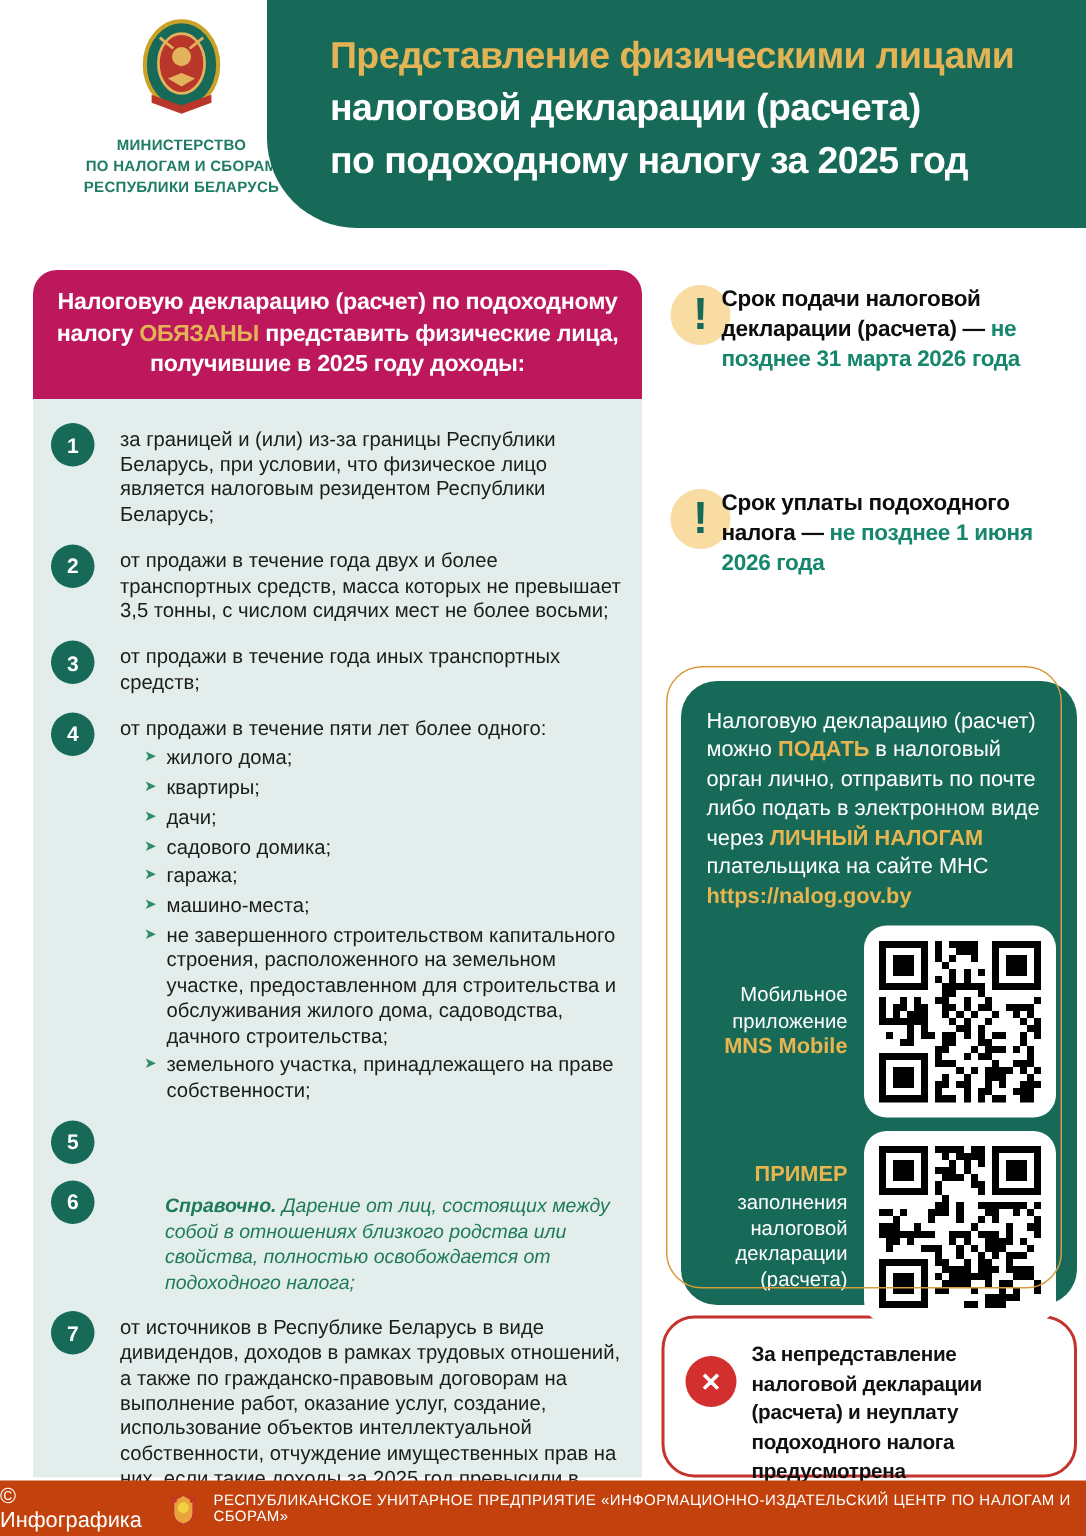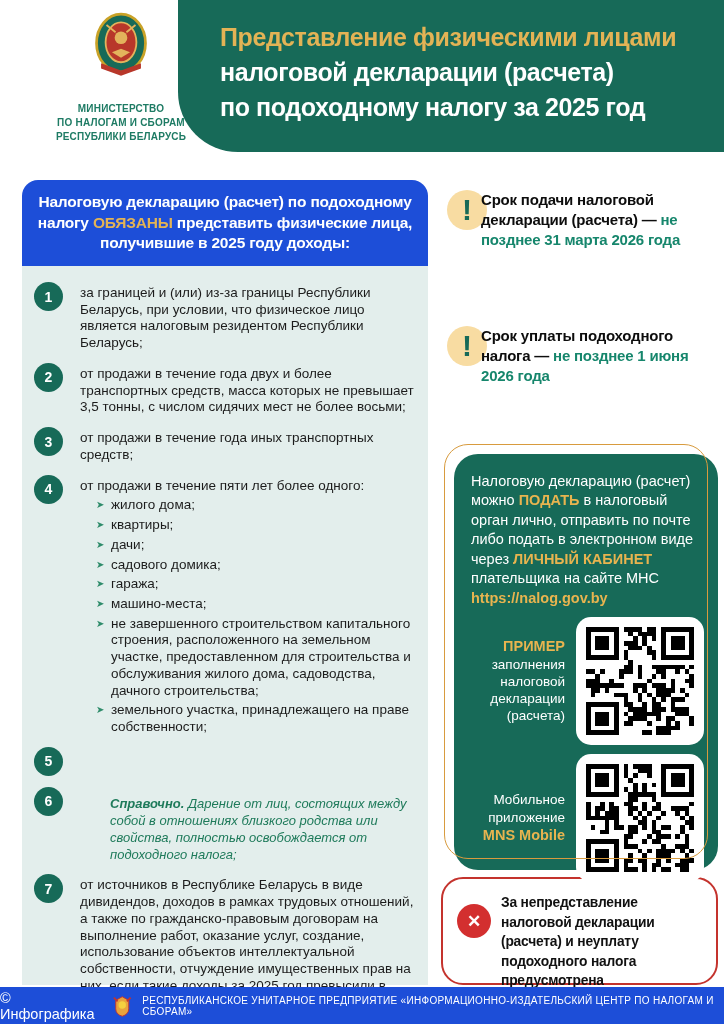--- a/index.html
+++ b/index.html
@@ -7,26 +7,26 @@
         font-family:"Liberation Sans", sans-serif;}
 
   
   .header-band{position:absolute;left:178px;top:0;width:546px;height:152px;
                background:#176A58;border-bottom-left-radius:60px;box-sizing:border-box;
                padding:20px 20px 0 42px;}
   .header-title{font-weight:bold;font-size:25px;line-height:35px;color:#ffffff;
                 letter-spacing:-0.4px;font-stretch:condensed;}
   .header-title .t-gold{color:#E3B355;}
   .ministry-logo{position:absolute;left:52px;top:12px;width:138px;text-align:center;}
-  .ministry-name{margin-top:20px;font-size:10px;font-weight:bold;color:#1E7B64;
+  .ministry-name{margin-top:8px;font-size:10px;font-weight:bold;color:#1E7B64;
                  line-height:1.4;letter-spacing:0.2px;}
 
   
   .intro-box{position:absolute;left:22px;top:180px;width:406px;height:86px;
-             background:#1d4ed8;border-radius:16px 16px 0 0;box-sizing:border-box;
+             background:#be185d;border-radius:16px 16px 0 0;box-sizing:border-box;
              display:flex;align-items:center;justify-content:flex-end;padding:16px 14px;}
   .intro-text{color:#ffffff;font-weight:bold;font-size:15.5px;line-height:1.35;
               text-align:center;letter-spacing:-0.2px;}
   .intro-text .t-gold{color:#E3B355;}
   .left-panel{position:absolute;left:22px;top:266px;width:406px;height:719px;
               background:#E3EEEC;box-sizing:border-box;padding:15px 12px 6px 12px;}
   .item{display:flex;margin-bottom:10px;}
   .num{flex:0 0 29px;width:29px;height:29px;border-radius:50%;background:#176A58;
        color:#ffffff;font-weight:bold;font-size:14px;display:flex;align-items:center;
        justify-content:center;margin-right:17px;margin-top:1px;}
@@ -70,21 +70,21 @@
   .warning{position:absolute;left:441px;top:877px;width:277px;height:108px;
            background:#ffffff;border:2px solid #C4332D;border-radius:22px;
            box-sizing:border-box;padding:14px 8px 8px 58px;}
   .x-circle{position:absolute;left:14px;top:25px;width:34px;height:34px;border-radius:50%;
             background:#D32F2F;color:#ffffff;font-weight:bold;font-size:17px;
             display:flex;align-items:center;justify-content:center;}
   .warning-text{font-size:13.8px;font-weight:bold;line-height:1.42;color:#111111;
                 letter-spacing:-0.2px;font-stretch:condensed;}
 
   
-  .footer{position:absolute;left:0;bottom:0;width:724px;height:37px;background:#1d4ed8;
+  .footer{position:absolute;left:0;bottom:0;width:724px;height:37px;background:#c2410c;
           display:flex;align-items:center;justify-content:center;gap:10px;}
   .footer-copy{color:#ffffff;font-size:14.5px;}
   .footer-org{color:#ffffff;font-size:10px;letter-spacing:0.3px;}
 </style>
 </head>
 <body>
 
 <div class="page">
 
   <div class="ministry-logo">
@@ -203,21 +203,199 @@
   <div class="deadline d2">
     <div class="bang">!</div>
     <div class="deadline-text">
       <span>Срок уплаты подоходного налога — </span><span class="t-green">не позднее 1 июня 2026 года</span>
     </div>
   </div>
 
   <div class="info-outline"></div>
   <div class="info-box">
     <div class="info-p">
-      <span>Налоговую декларацию (расчет) можно </span><span class="t-gold">ПОДАТЬ</span><span> в налоговый орган лично, отправить по почте либо подать в электронном виде через </span><span class="t-gold">ЛИЧНЫЙ КАБИНЕТ</span><span> плательщика на сайте МНС </span><span class="t-gold">https://nalog.gov.by</span>
+      <span>Налоговую декларацию (расчет) можно </span><span class="t-gold">ПОДАТЬ</span><span> в налоговый орган лично, отправить по почте либо подать в электронном виде через </span><span class="t-gold">ЛИЧНЫЙ НАЛОГАМ</span><span> плательщика на сайте МНС </span><span class="t-gold">https://nalog.gov.by</span>
+    </div>
+
+    <div class="qr-row">
+      <div class="qr-label">
+        <span>Мобильное приложение</span>
+        <span class="t-gold">MNS Mobile</span>
+      </div>
+      <div class="qr-box">
+        <svg viewBox="0 0 23 23" class="qr">
+            <rect x="8" y="0" width="1" height="1"></rect>
+            <rect x="10" y="0" width="1" height="1"></rect>
+            <rect x="11" y="0" width="1" height="1"></rect>
+            <rect x="12" y="0" width="1" height="1"></rect>
+            <rect x="13" y="0" width="1" height="1"></rect>
+            <rect x="8" y="1" width="1" height="1"></rect>
+            <rect x="11" y="1" width="1" height="1"></rect>
+            <rect x="12" y="1" width="1" height="1"></rect>
+            <rect x="13" y="1" width="1" height="1"></rect>
+            <rect x="8" y="2" width="1" height="1"></rect>
+            <rect x="10" y="2" width="1" height="1"></rect>
+            <rect x="13" y="2" width="1" height="1"></rect>
+            <rect x="9" y="3" width="1" height="1"></rect>
+            <rect x="10" y="4" width="1" height="1"></rect>
+            <rect x="12" y="4" width="1" height="1"></rect>
+            <rect x="14" y="4" width="1" height="1"></rect>
+            <rect x="8" y="5" width="1" height="1"></rect>
+            <rect x="10" y="5" width="1" height="1"></rect>
+            <rect x="12" y="5" width="1" height="1"></rect>
+            <rect x="9" y="6" width="1" height="1"></rect>
+            <rect x="10" y="6" width="1" height="1"></rect>
+            <rect x="11" y="6" width="1" height="1"></rect>
+            <rect x="12" y="6" width="1" height="1"></rect>
+            <rect x="13" y="6" width="1" height="1"></rect>
+            <rect x="14" y="6" width="1" height="1"></rect>
+            <rect x="9" y="7" width="1" height="1"></rect>
+            <rect x="10" y="7" width="1" height="1"></rect>
+            <rect x="14" y="7" width="1" height="1"></rect>
+            <rect x="0" y="8" width="1" height="1"></rect>
+            <rect x="3" y="8" width="1" height="1"></rect>
+            <rect x="5" y="8" width="1" height="1"></rect>
+            <rect x="8" y="8" width="1" height="1"></rect>
+            <rect x="9" y="8" width="1" height="1"></rect>
+            <rect x="12" y="8" width="1" height="1"></rect>
+            <rect x="15" y="8" width="1" height="1"></rect>
+            <rect x="22" y="8" width="1" height="1"></rect>
+            <rect x="0" y="9" width="1" height="1"></rect>
+            <rect x="2" y="9" width="1" height="1"></rect>
+            <rect x="3" y="9" width="1" height="1"></rect>
+            <rect x="5" y="9" width="1" height="1"></rect>
+            <rect x="6" y="9" width="1" height="1"></rect>
+            <rect x="9" y="9" width="1" height="1"></rect>
+            <rect x="10" y="9" width="1" height="1"></rect>
+            <rect x="12" y="9" width="1" height="1"></rect>
+            <rect x="14" y="9" width="1" height="1"></rect>
+            <rect x="15" y="9" width="1" height="1"></rect>
+            <rect x="18" y="9" width="1" height="1"></rect>
+            <rect x="19" y="9" width="1" height="1"></rect>
+            <rect x="20" y="9" width="1" height="1"></rect>
+            <rect x="21" y="9" width="1" height="1"></rect>
+            <rect x="0" y="10" width="1" height="1"></rect>
+            <rect x="2" y="10" width="1" height="1"></rect>
+            <rect x="4" y="10" width="1" height="1"></rect>
+            <rect x="5" y="10" width="1" height="1"></rect>
+            <rect x="6" y="10" width="1" height="1"></rect>
+            <rect x="9" y="10" width="1" height="1"></rect>
+            <rect x="11" y="10" width="1" height="1"></rect>
+            <rect x="13" y="10" width="1" height="1"></rect>
+            <rect x="16" y="10" width="1" height="1"></rect>
+            <rect x="19" y="10" width="1" height="1"></rect>
+            <rect x="21" y="10" width="1" height="1"></rect>
+            <rect x="0" y="11" width="1" height="1"></rect>
+            <rect x="1" y="11" width="1" height="1"></rect>
+            <rect x="2" y="11" width="1" height="1"></rect>
+            <rect x="3" y="11" width="1" height="1"></rect>
+            <rect x="4" y="11" width="1" height="1"></rect>
+            <rect x="5" y="11" width="1" height="1"></rect>
+            <rect x="6" y="11" width="1" height="1"></rect>
+            <rect x="10" y="11" width="1" height="1"></rect>
+            <rect x="12" y="11" width="1" height="1"></rect>
+            <rect x="15" y="11" width="1" height="1"></rect>
+            <rect x="20" y="11" width="1" height="1"></rect>
+            <rect x="22" y="11" width="1" height="1"></rect>
+            <rect x="4" y="12" width="1" height="1"></rect>
+            <rect x="6" y="12" width="1" height="1"></rect>
+            <rect x="11" y="12" width="1" height="1"></rect>
+            <rect x="12" y="12" width="1" height="1"></rect>
+            <rect x="14" y="12" width="1" height="1"></rect>
+            <rect x="21" y="12" width="1" height="1"></rect>
+            <rect x="22" y="12" width="1" height="1"></rect>
+            <rect x="1" y="13" width="1" height="1"></rect>
+            <rect x="4" y="13" width="1" height="1"></rect>
+            <rect x="6" y="13" width="1" height="1"></rect>
+            <rect x="7" y="13" width="1" height="1"></rect>
+            <rect x="9" y="13" width="1" height="1"></rect>
+            <rect x="10" y="13" width="1" height="1"></rect>
+            <rect x="12" y="13" width="1" height="1"></rect>
+            <rect x="14" y="13" width="1" height="1"></rect>
+            <rect x="16" y="13" width="1" height="1"></rect>
+            <rect x="17" y="13" width="1" height="1"></rect>
+            <rect x="20" y="13" width="1" height="1"></rect>
+            <rect x="22" y="13" width="1" height="1"></rect>
+            <rect x="3" y="14" width="1" height="1"></rect>
+            <rect x="4" y="14" width="1" height="1"></rect>
+            <rect x="9" y="14" width="1" height="1"></rect>
+            <rect x="10" y="14" width="1" height="1"></rect>
+            <rect x="14" y="14" width="1" height="1"></rect>
+            <rect x="15" y="14" width="1" height="1"></rect>
+            <rect x="20" y="14" width="1" height="1"></rect>
+            <rect x="8" y="15" width="1" height="1"></rect>
+            <rect x="9" y="15" width="1" height="1"></rect>
+            <rect x="13" y="15" width="1" height="1"></rect>
+            <rect x="15" y="15" width="1" height="1"></rect>
+            <rect x="16" y="15" width="1" height="1"></rect>
+            <rect x="17" y="15" width="1" height="1"></rect>
+            <rect x="19" y="15" width="1" height="1"></rect>
+            <rect x="21" y="15" width="1" height="1"></rect>
+            <rect x="8" y="16" width="1" height="1"></rect>
+            <rect x="12" y="16" width="1" height="1"></rect>
+            <rect x="14" y="16" width="1" height="1"></rect>
+            <rect x="15" y="16" width="1" height="1"></rect>
+            <rect x="21" y="16" width="1" height="1"></rect>
+            <rect x="8" y="17" width="1" height="1"></rect>
+            <rect x="9" y="17" width="1" height="1"></rect>
+            <rect x="10" y="17" width="1" height="1"></rect>
+            <rect x="16" y="17" width="1" height="1"></rect>
+            <rect x="19" y="17" width="1" height="1"></rect>
+            <rect x="20" y="17" width="1" height="1"></rect>
+            <rect x="21" y="17" width="1" height="1"></rect>
+            <rect x="11" y="18" width="1" height="1"></rect>
+            <rect x="13" y="18" width="1" height="1"></rect>
+            <rect x="15" y="18" width="1" height="1"></rect>
+            <rect x="16" y="18" width="1" height="1"></rect>
+            <rect x="17" y="18" width="1" height="1"></rect>
+            <rect x="18" y="18" width="1" height="1"></rect>
+            <rect x="20" y="18" width="1" height="1"></rect>
+            <rect x="22" y="18" width="1" height="1"></rect>
+            <rect x="9" y="19" width="1" height="1"></rect>
+            <rect x="12" y="19" width="1" height="1"></rect>
+            <rect x="15" y="19" width="1" height="1"></rect>
+            <rect x="16" y="19" width="1" height="1"></rect>
+            <rect x="17" y="19" width="1" height="1"></rect>
+            <rect x="21" y="19" width="1" height="1"></rect>
+            <rect x="8" y="20" width="1" height="1"></rect>
+            <rect x="9" y="20" width="1" height="1"></rect>
+            <rect x="11" y="20" width="1" height="1"></rect>
+            <rect x="12" y="20" width="1" height="1"></rect>
+            <rect x="15" y="20" width="1" height="1"></rect>
+            <rect x="17" y="20" width="1" height="1"></rect>
+            <rect x="20" y="20" width="1" height="1"></rect>
+            <rect x="21" y="20" width="1" height="1"></rect>
+            <rect x="22" y="20" width="1" height="1"></rect>
+            <rect x="8" y="21" width="1" height="1"></rect>
+            <rect x="12" y="21" width="1" height="1"></rect>
+            <rect x="14" y="21" width="1" height="1"></rect>
+            <rect x="15" y="21" width="1" height="1"></rect>
+            <rect x="19" y="21" width="1" height="1"></rect>
+            <rect x="20" y="21" width="1" height="1"></rect>
+            <rect x="21" y="21" width="1" height="1"></rect>
+            <rect x="8" y="22" width="1" height="1"></rect>
+            <rect x="9" y="22" width="1" height="1"></rect>
+            <rect x="10" y="22" width="1" height="1"></rect>
+            <rect x="12" y="22" width="1" height="1"></rect>
+            <rect x="14" y="22" width="1" height="1"></rect>
+            <rect x="16" y="22" width="1" height="1"></rect>
+            <rect x="17" y="22" width="1" height="1"></rect>
+            <rect x="20" y="22" width="1" height="1"></rect>
+            <rect x="21" y="22" width="1" height="1"></rect>
+            <rect x="0" y="0" width="7" height="7"></rect>
+            <rect x="1" y="1" width="5" height="5" fill="#fff"></rect>
+            <rect x="2" y="2" width="3" height="3"></rect>
+            <rect x="16" y="0" width="7" height="7"></rect>
+            <rect x="17" y="1" width="5" height="5" fill="#fff"></rect>
+            <rect x="18" y="2" width="3" height="3"></rect>
+            <rect x="0" y="16" width="7" height="7"></rect>
+            <rect x="1" y="17" width="5" height="5" fill="#fff"></rect>
+            <rect x="2" y="18" width="3" height="3"></rect>
+          </svg>
+      </div>
     </div>
 
     <div class="qr-row">
       <div class="qr-label">
         <span class="t-gold">ПРИМЕР</span>
         <span>заполнения налоговой декларации (расчета)</span>
       </div>
       <div class="qr-box">
         <svg viewBox="0 0 23 23" class="qr">
             <rect x="8" y="0" width="1" height="1"></rect>
@@ -383,198 +561,20 @@
             <rect x="2" y="2" width="3" height="3"></rect>
             <rect x="16" y="0" width="7" height="7"></rect>
             <rect x="17" y="1" width="5" height="5" fill="#fff"></rect>
             <rect x="18" y="2" width="3" height="3"></rect>
             <rect x="0" y="16" width="7" height="7"></rect>
             <rect x="1" y="17" width="5" height="5" fill="#fff"></rect>
             <rect x="2" y="18" width="3" height="3"></rect>
           </svg>
       </div>
     </div>
-
-    <div class="qr-row">
-      <div class="qr-label">
-        <span>Мобильное приложение</span>
-        <span class="t-gold">MNS Mobile</span>
-      </div>
-      <div class="qr-box">
-        <svg viewBox="0 0 23 23" class="qr">
-            <rect x="8" y="0" width="1" height="1"></rect>
-            <rect x="10" y="0" width="1" height="1"></rect>
-            <rect x="11" y="0" width="1" height="1"></rect>
-            <rect x="12" y="0" width="1" height="1"></rect>
-            <rect x="13" y="0" width="1" height="1"></rect>
-            <rect x="8" y="1" width="1" height="1"></rect>
-            <rect x="11" y="1" width="1" height="1"></rect>
-            <rect x="12" y="1" width="1" height="1"></rect>
-            <rect x="13" y="1" width="1" height="1"></rect>
-            <rect x="8" y="2" width="1" height="1"></rect>
-            <rect x="10" y="2" width="1" height="1"></rect>
-            <rect x="13" y="2" width="1" height="1"></rect>
-            <rect x="9" y="3" width="1" height="1"></rect>
-            <rect x="10" y="4" width="1" height="1"></rect>
-            <rect x="12" y="4" width="1" height="1"></rect>
-            <rect x="14" y="4" width="1" height="1"></rect>
-            <rect x="8" y="5" width="1" height="1"></rect>
-            <rect x="10" y="5" width="1" height="1"></rect>
-            <rect x="12" y="5" width="1" height="1"></rect>
-            <rect x="9" y="6" width="1" height="1"></rect>
-            <rect x="10" y="6" width="1" height="1"></rect>
-            <rect x="11" y="6" width="1" height="1"></rect>
-            <rect x="12" y="6" width="1" height="1"></rect>
-            <rect x="13" y="6" width="1" height="1"></rect>
-            <rect x="14" y="6" width="1" height="1"></rect>
-            <rect x="9" y="7" width="1" height="1"></rect>
-            <rect x="10" y="7" width="1" height="1"></rect>
-            <rect x="14" y="7" width="1" height="1"></rect>
-            <rect x="0" y="8" width="1" height="1"></rect>
-            <rect x="3" y="8" width="1" height="1"></rect>
-            <rect x="5" y="8" width="1" height="1"></rect>
-            <rect x="8" y="8" width="1" height="1"></rect>
-            <rect x="9" y="8" width="1" height="1"></rect>
-            <rect x="12" y="8" width="1" height="1"></rect>
-            <rect x="15" y="8" width="1" height="1"></rect>
-            <rect x="22" y="8" width="1" height="1"></rect>
-            <rect x="0" y="9" width="1" height="1"></rect>
-            <rect x="2" y="9" width="1" height="1"></rect>
-            <rect x="3" y="9" width="1" height="1"></rect>
-            <rect x="5" y="9" width="1" height="1"></rect>
-            <rect x="6" y="9" width="1" height="1"></rect>
-            <rect x="9" y="9" width="1" height="1"></rect>
-            <rect x="10" y="9" width="1" height="1"></rect>
-            <rect x="12" y="9" width="1" height="1"></rect>
-            <rect x="14" y="9" width="1" height="1"></rect>
-            <rect x="15" y="9" width="1" height="1"></rect>
-            <rect x="18" y="9" width="1" height="1"></rect>
-            <rect x="19" y="9" width="1" height="1"></rect>
-            <rect x="20" y="9" width="1" height="1"></rect>
-            <rect x="21" y="9" width="1" height="1"></rect>
-            <rect x="0" y="10" width="1" height="1"></rect>
-            <rect x="2" y="10" width="1" height="1"></rect>
-            <rect x="4" y="10" width="1" height="1"></rect>
-            <rect x="5" y="10" width="1" height="1"></rect>
-            <rect x="6" y="10" width="1" height="1"></rect>
-            <rect x="9" y="10" width="1" height="1"></rect>
-            <rect x="11" y="10" width="1" height="1"></rect>
-            <rect x="13" y="10" width="1" height="1"></rect>
-            <rect x="16" y="10" width="1" height="1"></rect>
-            <rect x="19" y="10" width="1" height="1"></rect>
-            <rect x="21" y="10" width="1" height="1"></rect>
-            <rect x="0" y="11" width="1" height="1"></rect>
-            <rect x="1" y="11" width="1" height="1"></rect>
-            <rect x="2" y="11" width="1" height="1"></rect>
-            <rect x="3" y="11" width="1" height="1"></rect>
-            <rect x="4" y="11" width="1" height="1"></rect>
-            <rect x="5" y="11" width="1" height="1"></rect>
-            <rect x="6" y="11" width="1" height="1"></rect>
-            <rect x="10" y="11" width="1" height="1"></rect>
-            <rect x="12" y="11" width="1" height="1"></rect>
-            <rect x="15" y="11" width="1" height="1"></rect>
-            <rect x="20" y="11" width="1" height="1"></rect>
-            <rect x="22" y="11" width="1" height="1"></rect>
-            <rect x="4" y="12" width="1" height="1"></rect>
-            <rect x="6" y="12" width="1" height="1"></rect>
-            <rect x="11" y="12" width="1" height="1"></rect>
-            <rect x="12" y="12" width="1" height="1"></rect>
-            <rect x="14" y="12" width="1" height="1"></rect>
-            <rect x="21" y="12" width="1" height="1"></rect>
-            <rect x="22" y="12" width="1" height="1"></rect>
-            <rect x="1" y="13" width="1" height="1"></rect>
-            <rect x="4" y="13" width="1" height="1"></rect>
-            <rect x="6" y="13" width="1" height="1"></rect>
-            <rect x="7" y="13" width="1" height="1"></rect>
-            <rect x="9" y="13" width="1" height="1"></rect>
-            <rect x="10" y="13" width="1" height="1"></rect>
-            <rect x="12" y="13" width="1" height="1"></rect>
-            <rect x="14" y="13" width="1" height="1"></rect>
-            <rect x="16" y="13" width="1" height="1"></rect>
-            <rect x="17" y="13" width="1" height="1"></rect>
-            <rect x="20" y="13" width="1" height="1"></rect>
-            <rect x="22" y="13" width="1" height="1"></rect>
-            <rect x="3" y="14" width="1" height="1"></rect>
-            <rect x="4" y="14" width="1" height="1"></rect>
-            <rect x="9" y="14" width="1" height="1"></rect>
-            <rect x="10" y="14" width="1" height="1"></rect>
-            <rect x="14" y="14" width="1" height="1"></rect>
-            <rect x="15" y="14" width="1" height="1"></rect>
-            <rect x="20" y="14" width="1" height="1"></rect>
-            <rect x="8" y="15" width="1" height="1"></rect>
-            <rect x="9" y="15" width="1" height="1"></rect>
-            <rect x="13" y="15" width="1" height="1"></rect>
-            <rect x="15" y="15" width="1" height="1"></rect>
-            <rect x="16" y="15" width="1" height="1"></rect>
-            <rect x="17" y="15" width="1" height="1"></rect>
-            <rect x="19" y="15" width="1" height="1"></rect>
-            <rect x="21" y="15" width="1" height="1"></rect>
-            <rect x="8" y="16" width="1" height="1"></rect>
-            <rect x="12" y="16" width="1" height="1"></rect>
-            <rect x="14" y="16" width="1" height="1"></rect>
-            <rect x="15" y="16" width="1" height="1"></rect>
-            <rect x="21" y="16" width="1" height="1"></rect>
-            <rect x="8" y="17" width="1" height="1"></rect>
-            <rect x="9" y="17" width="1" height="1"></rect>
-            <rect x="10" y="17" width="1" height="1"></rect>
-            <rect x="16" y="17" width="1" height="1"></rect>
-            <rect x="19" y="17" width="1" height="1"></rect>
-            <rect x="20" y="17" width="1" height="1"></rect>
-            <rect x="21" y="17" width="1" height="1"></rect>
-            <rect x="11" y="18" width="1" height="1"></rect>
-            <rect x="13" y="18" width="1" height="1"></rect>
-            <rect x="15" y="18" width="1" height="1"></rect>
-            <rect x="16" y="18" width="1" height="1"></rect>
-            <rect x="17" y="18" width="1" height="1"></rect>
-            <rect x="18" y="18" width="1" height="1"></rect>
-            <rect x="20" y="18" width="1" height="1"></rect>
-            <rect x="22" y="18" width="1" height="1"></rect>
-            <rect x="9" y="19" width="1" height="1"></rect>
-            <rect x="12" y="19" width="1" height="1"></rect>
-            <rect x="15" y="19" width="1" height="1"></rect>
-            <rect x="16" y="19" width="1" height="1"></rect>
-            <rect x="17" y="19" width="1" height="1"></rect>
-            <rect x="21" y="19" width="1" height="1"></rect>
-            <rect x="8" y="20" width="1" height="1"></rect>
-            <rect x="9" y="20" width="1" height="1"></rect>
-            <rect x="11" y="20" width="1" height="1"></rect>
-            <rect x="12" y="20" width="1" height="1"></rect>
-            <rect x="15" y="20" width="1" height="1"></rect>
-            <rect x="17" y="20" width="1" height="1"></rect>
-            <rect x="20" y="20" width="1" height="1"></rect>
-            <rect x="21" y="20" width="1" height="1"></rect>
-            <rect x="22" y="20" width="1" height="1"></rect>
-            <rect x="8" y="21" width="1" height="1"></rect>
-            <rect x="12" y="21" width="1" height="1"></rect>
-            <rect x="14" y="21" width="1" height="1"></rect>
-            <rect x="15" y="21" width="1" height="1"></rect>
-            <rect x="19" y="21" width="1" height="1"></rect>
-            <rect x="20" y="21" width="1" height="1"></rect>
-            <rect x="21" y="21" width="1" height="1"></rect>
-            <rect x="8" y="22" width="1" height="1"></rect>
-            <rect x="9" y="22" width="1" height="1"></rect>
-            <rect x="10" y="22" width="1" height="1"></rect>
-            <rect x="12" y="22" width="1" height="1"></rect>
-            <rect x="14" y="22" width="1" height="1"></rect>
-            <rect x="16" y="22" width="1" height="1"></rect>
-            <rect x="17" y="22" width="1" height="1"></rect>
-            <rect x="20" y="22" width="1" height="1"></rect>
-            <rect x="21" y="22" width="1" height="1"></rect>
-            <rect x="0" y="0" width="7" height="7"></rect>
-            <rect x="1" y="1" width="5" height="5" fill="#fff"></rect>
-            <rect x="2" y="2" width="3" height="3"></rect>
-            <rect x="16" y="0" width="7" height="7"></rect>
-            <rect x="17" y="1" width="5" height="5" fill="#fff"></rect>
-            <rect x="18" y="2" width="3" height="3"></rect>
-            <rect x="0" y="16" width="7" height="7"></rect>
-            <rect x="1" y="17" width="5" height="5" fill="#fff"></rect>
-            <rect x="2" y="18" width="3" height="3"></rect>
-          </svg>
-      </div>
-    </div>
   </div>
 
   <div class="warning">
     <div class="x-circle">✕</div>
     <div class="warning-text">За непредставление налоговой декларации (расчета) и неуплату подоходного налога предусмотрена административнaя ответственность.</div>
   </div>
 
   <div class="footer">
     <span class="footer-copy">© Инфографика</span>
     <svg width="22" height="24" viewBox="0 0 22 24">

